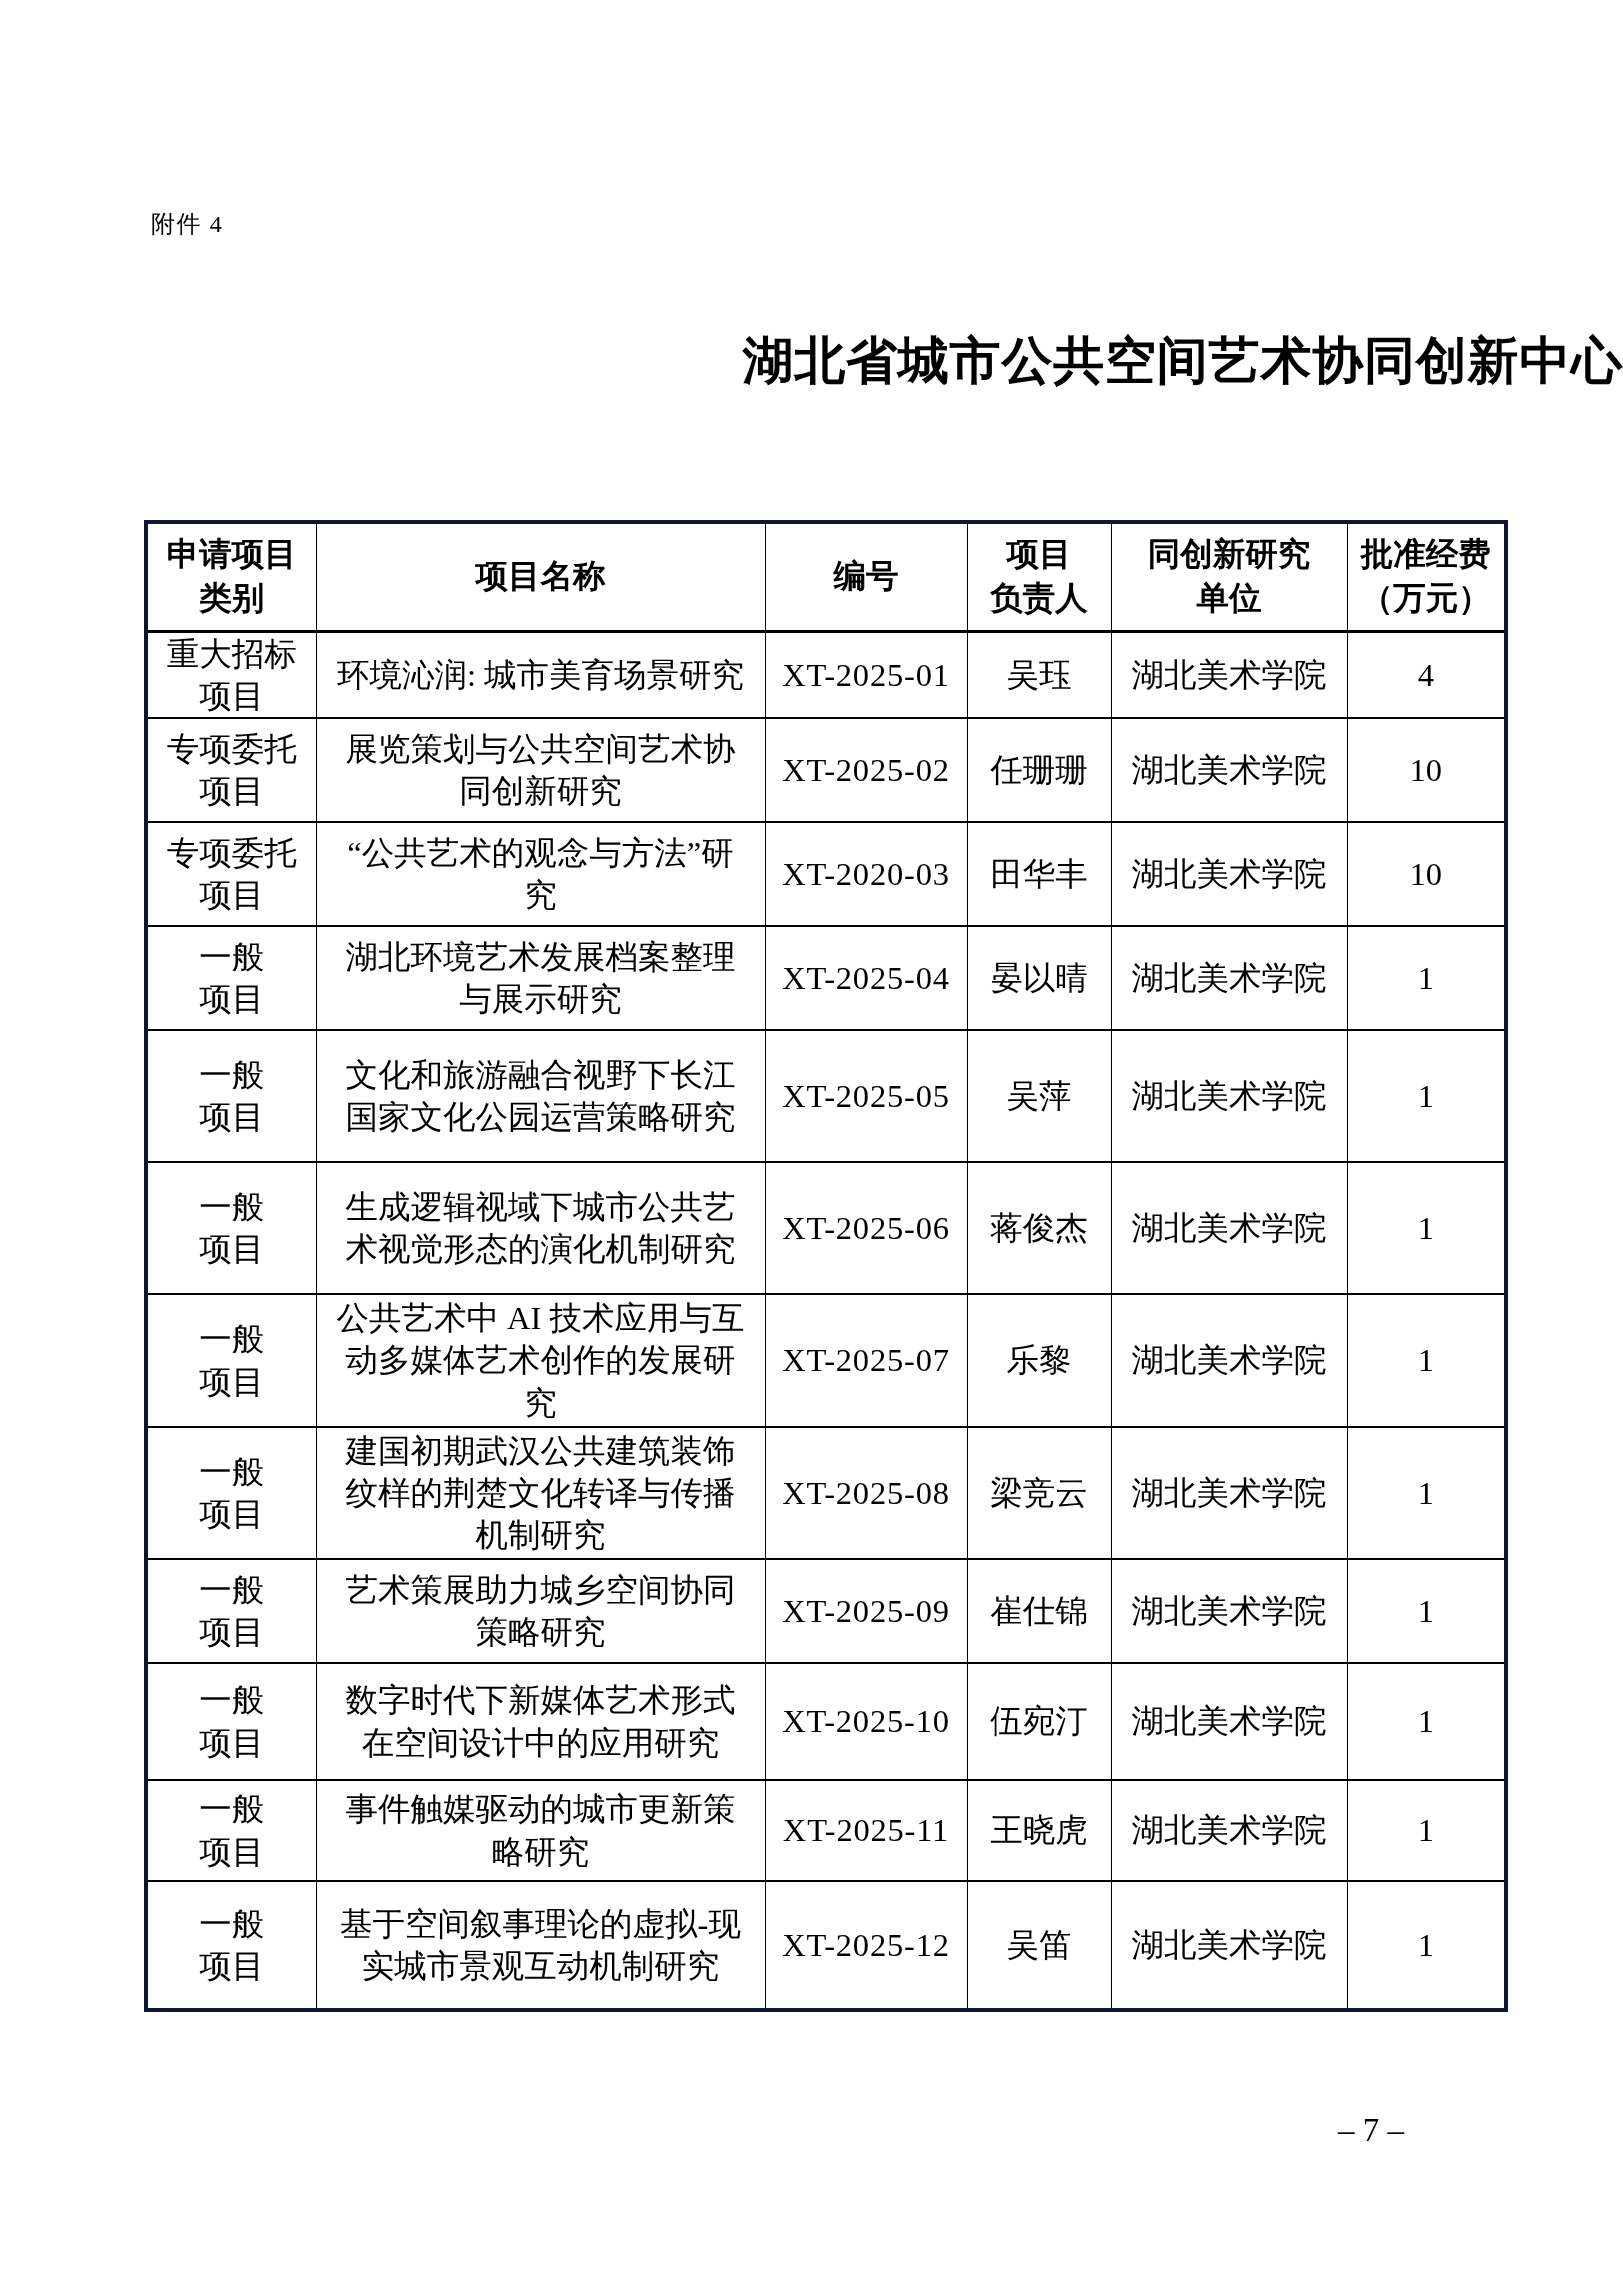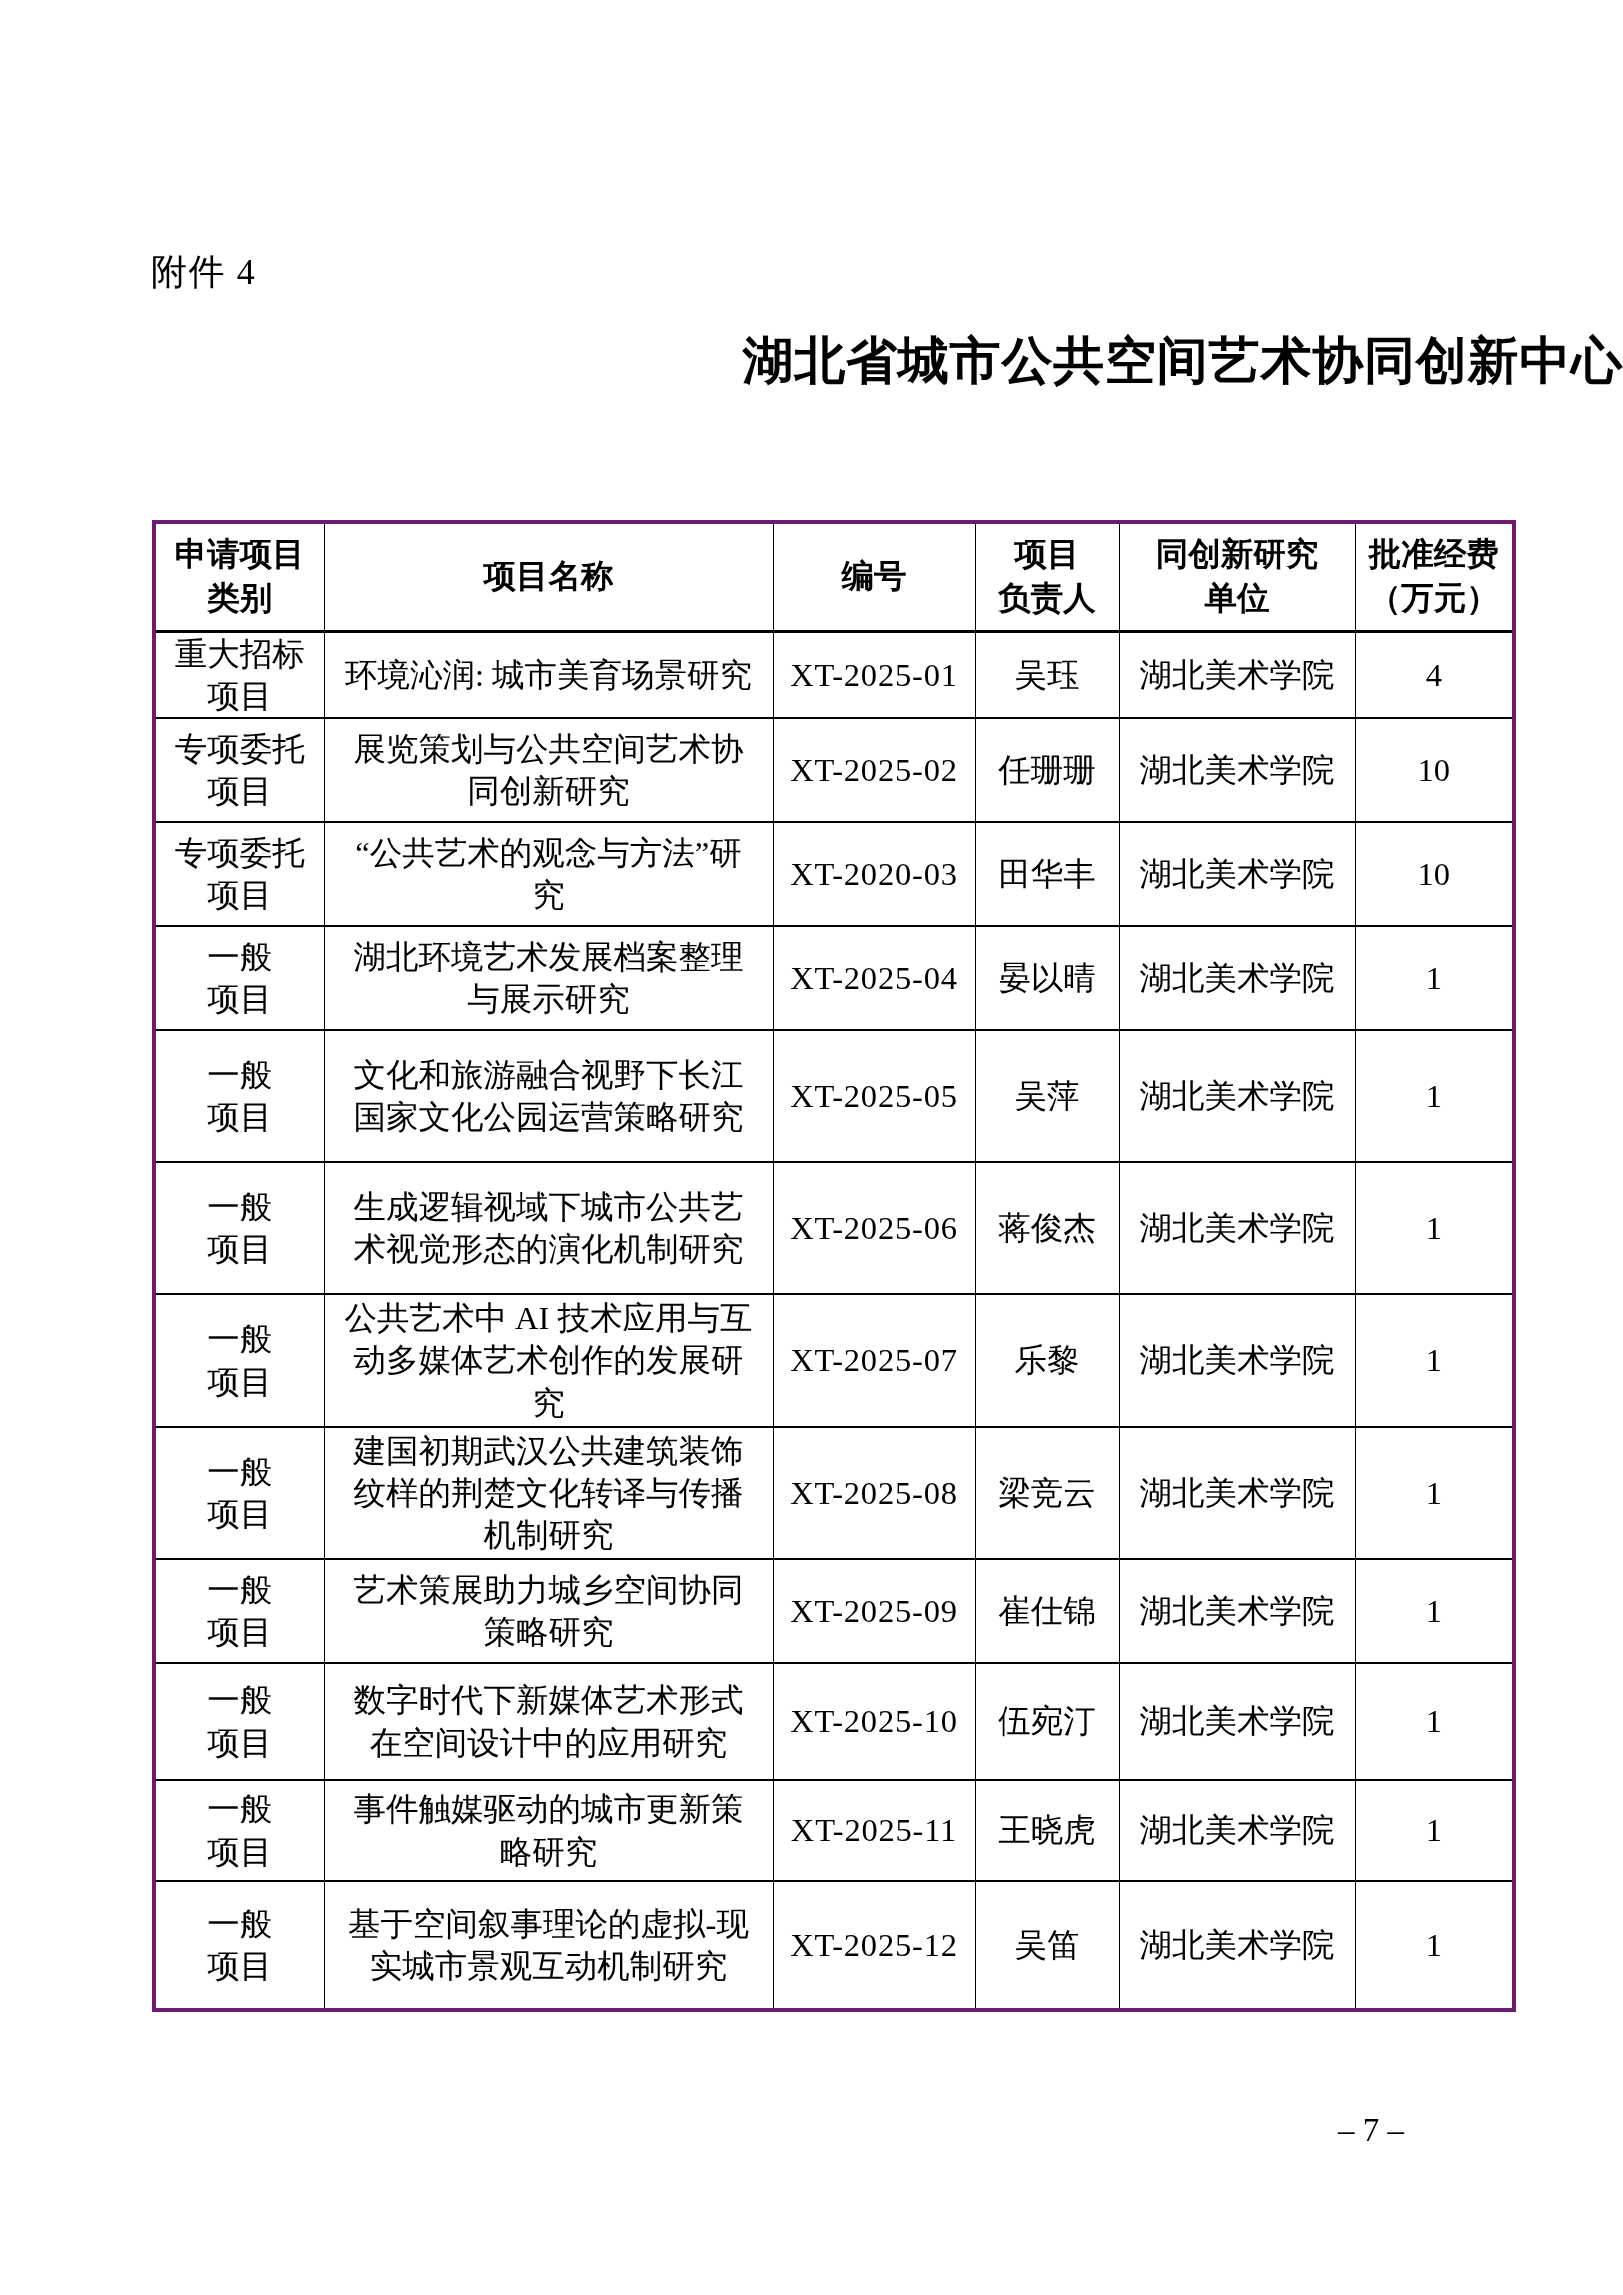--- a/index.html
+++ b/index.html
@@ -9,44 +9,43 @@
     height: 2295px;
     background: #ffffff;
     color: #000000;
     font-family: "Liberation Serif", "DejaVu Serif", serif;
     overflow: hidden;
   }
   .attachment {
     position: absolute;
     left: 151px;
     top: 208px;
-    font-size: 36px;
+    font-size: 24px;
     letter-spacing: 1.6px;
     white-space: pre;
-    margin-top: 40px;
   }
   .title-block {
     position: absolute;
     left: 0;
     top: 317px;
     width: 100%;
     text-align: right;
     font-weight: bold;
     font-size: 51px;
     line-height: 89px;
     letter-spacing: 0.8px;
   }
   table.projects {
     position: absolute;
-    left: 152px;
+    left: 144px;
     top: 520px;
     width: 1360px;
     border-collapse: collapse;
     table-layout: fixed;
-    border: 4px solid #701a75;
+    border: 4px solid #0f172a;
   }
   table.projects th, table.projects td {
     border-left: 1.6px solid #000;
     border-right: 1.6px solid #000;
     border-top: 2.4px solid #000;
     border-bottom: 2.4px solid #000;
     text-align: center;
     vertical-align: middle;
     padding: 0 4.8px;
     font-size: 32.5px;

